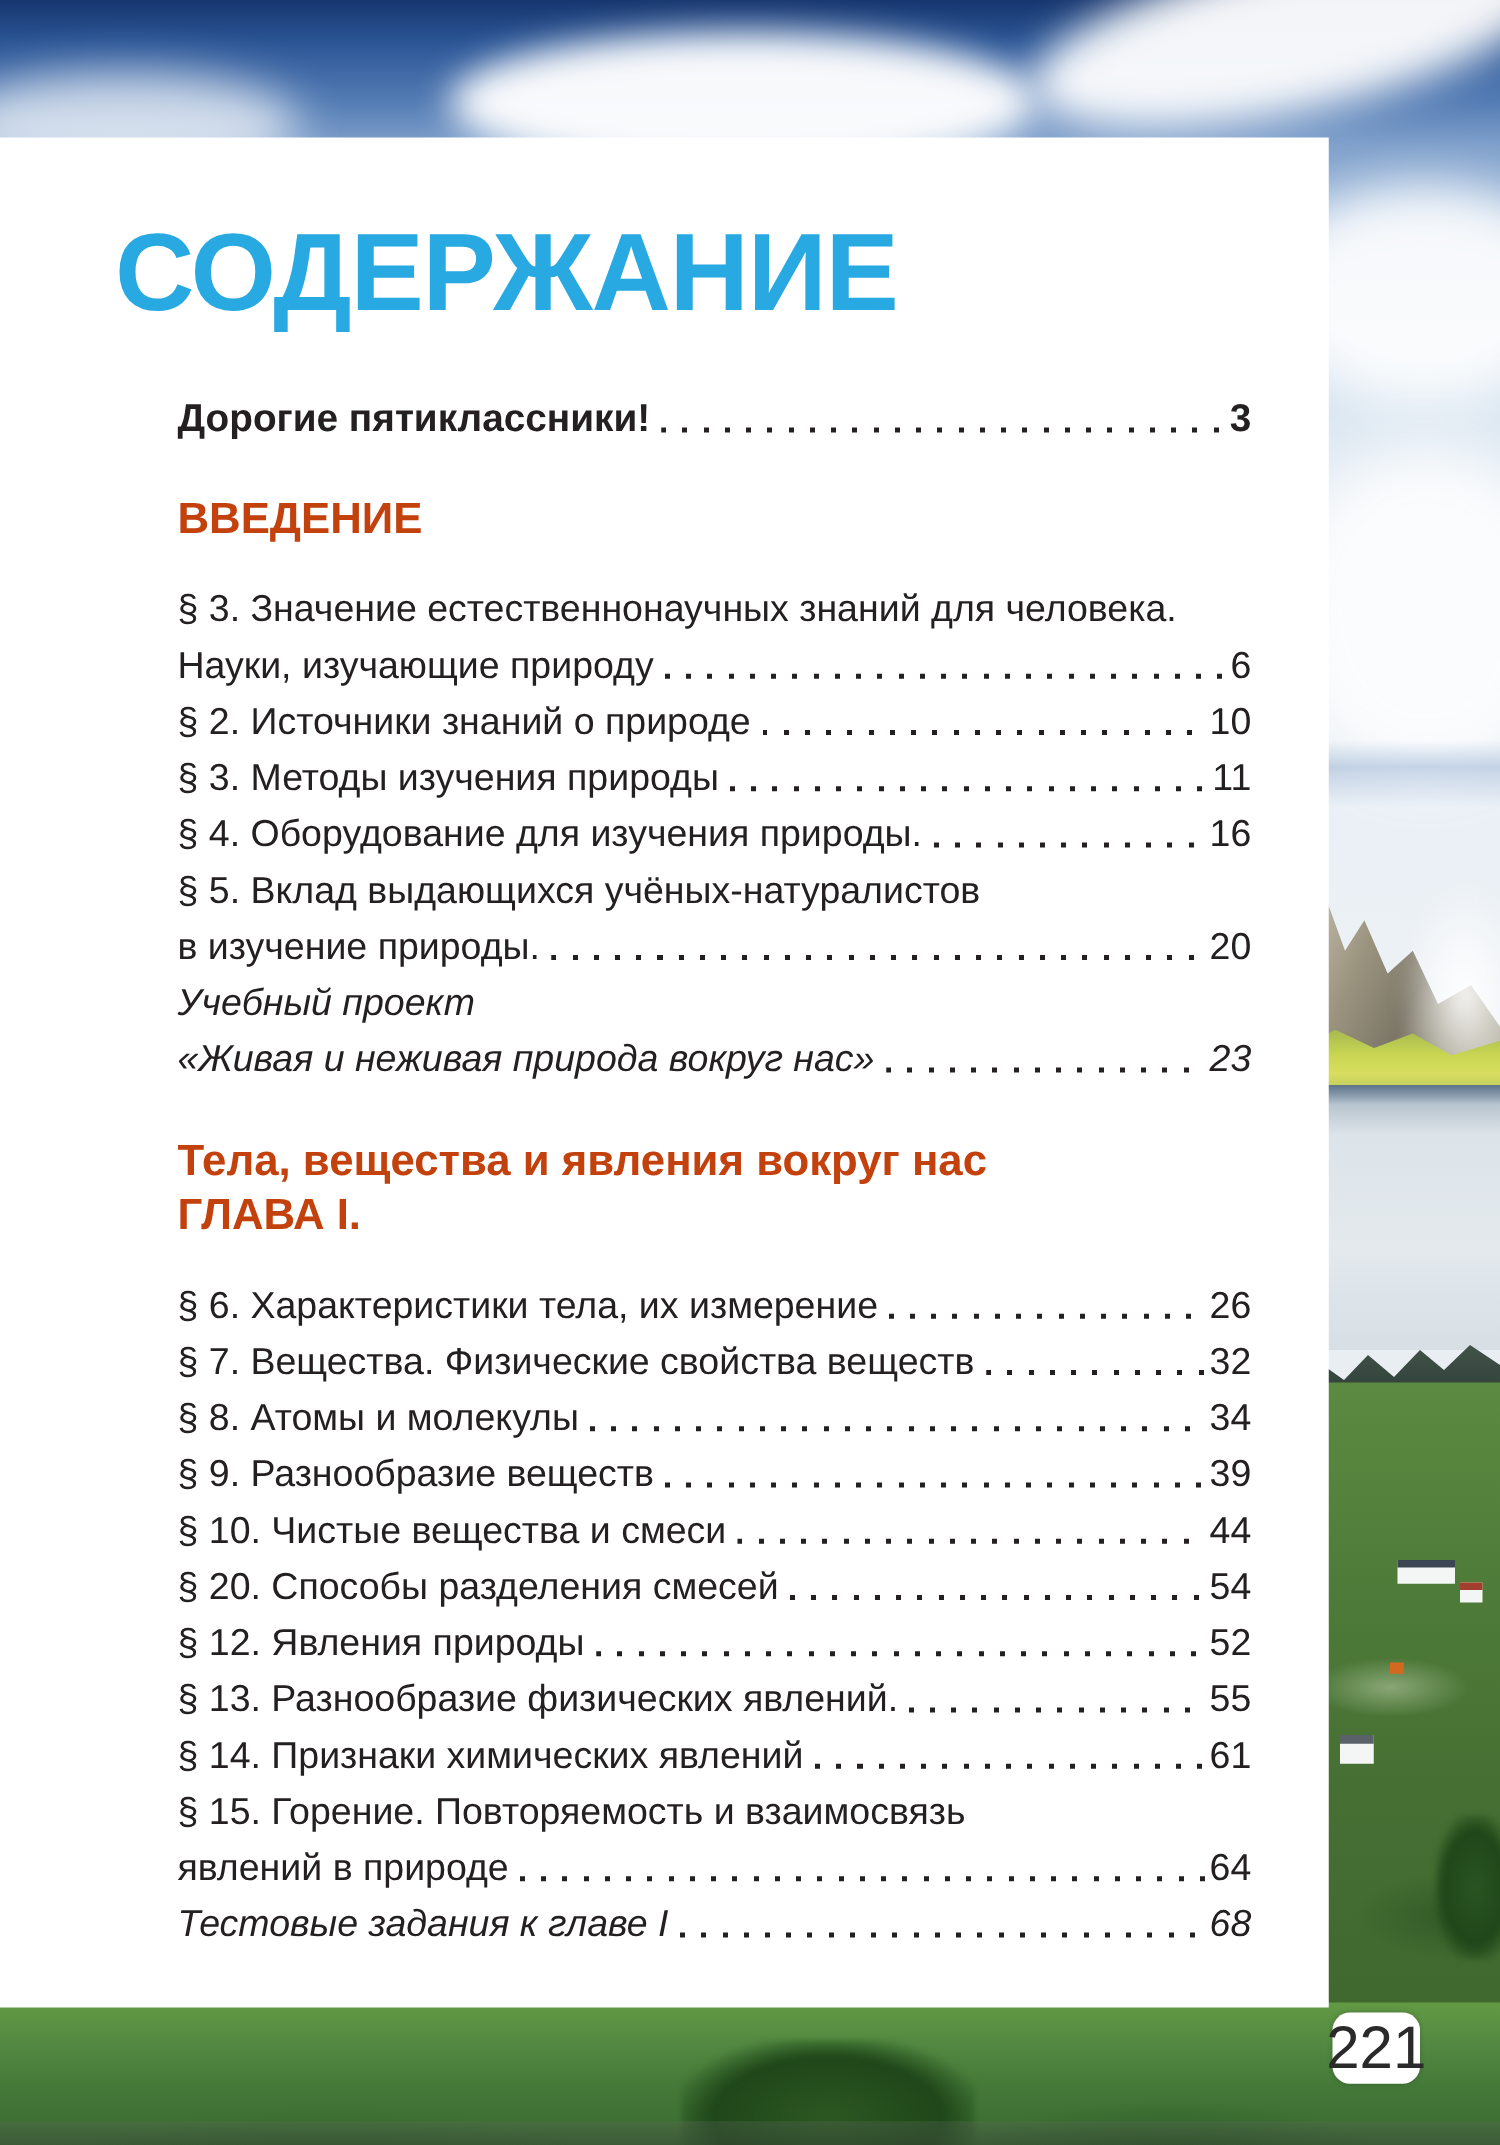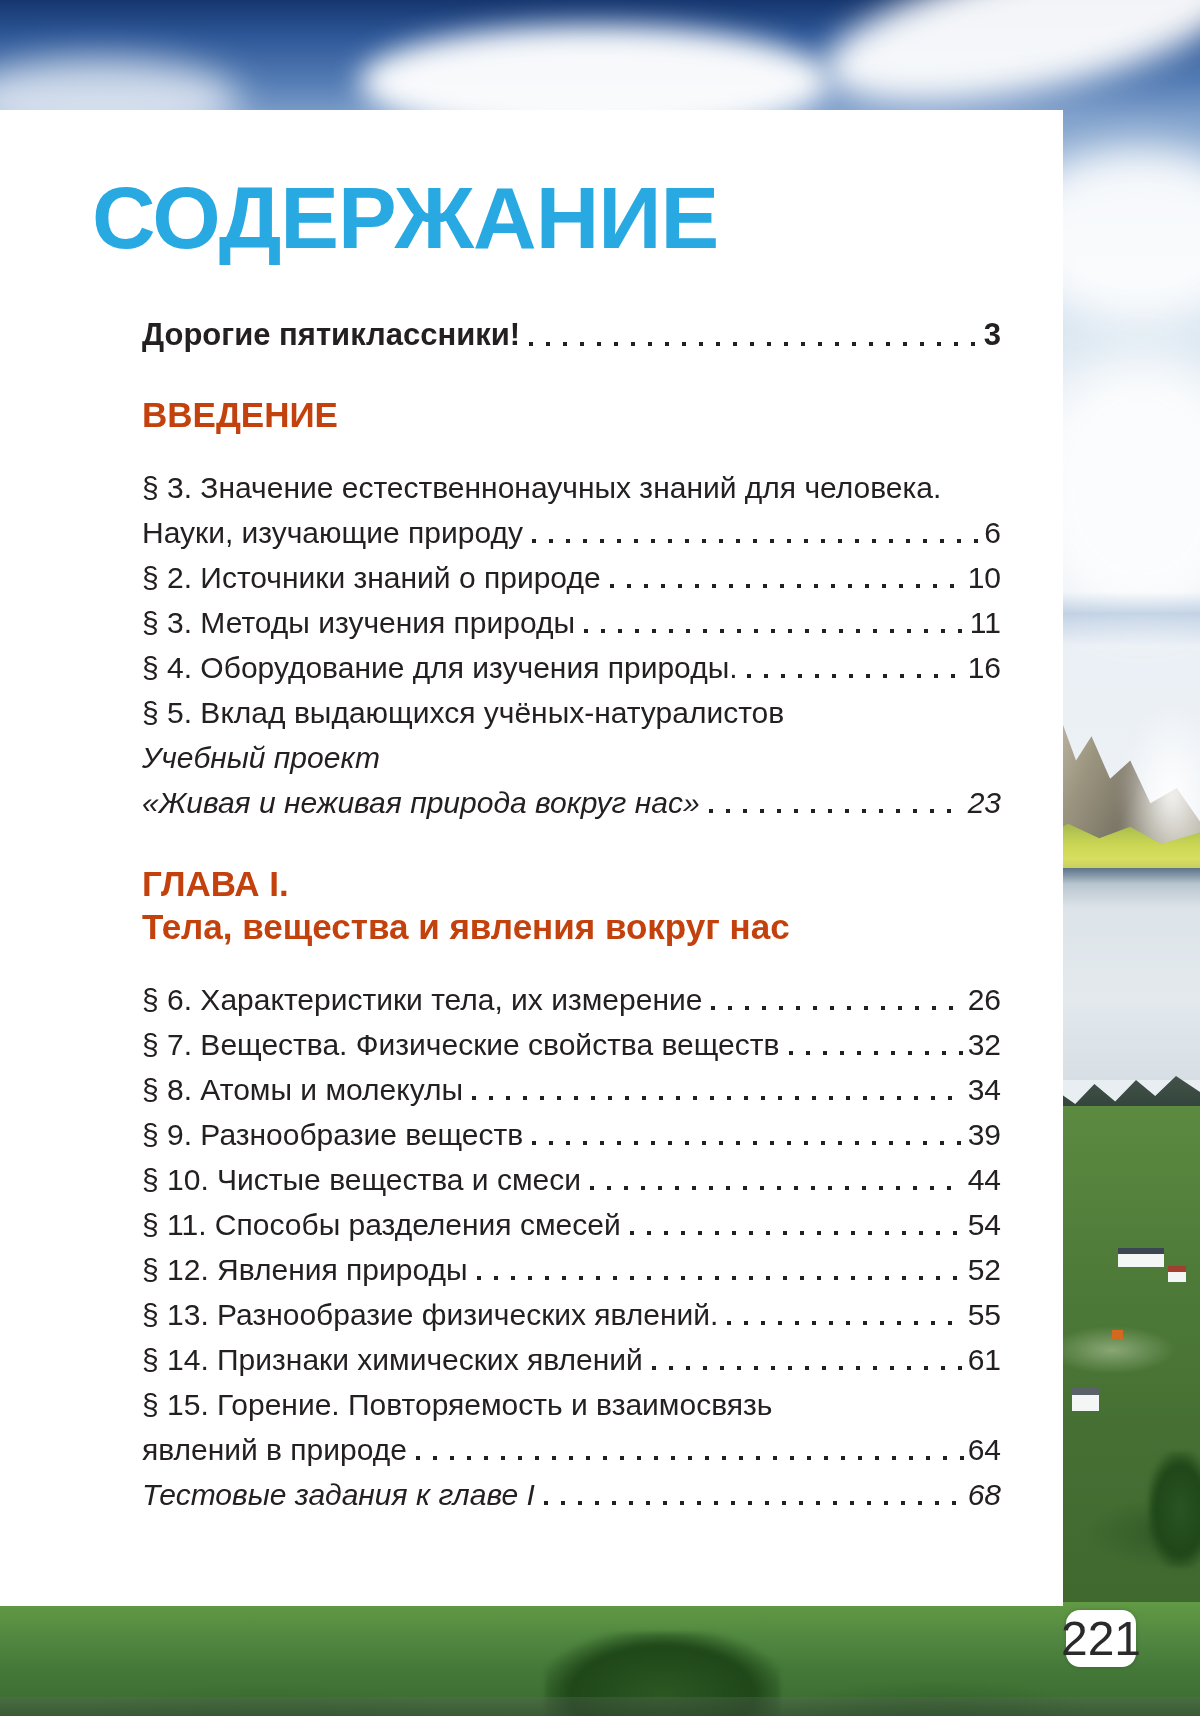--- a/index.html
+++ b/index.html
@@ -191,38 +191,43 @@
     <span class="txt">§ 4. Оборудование для изучения природы.</span>
     <span class="dots"></span>
     <span class="page-num">16</span>
   </div>
 
   <div class="toc-row">
     <span class="txt">§ 5. Вклад выдающихся учёных-натуралистов</span>
 
   </div>
 
+  <div class="toc-row">
+    <span class="txt">в изучение природы.</span>
+    <span class="dots"></span>
+    <span class="page-num">20</span>
+  </div>
 
   <div class="toc-row italic">
     <span class="txt">Учебный проект</span>
 
   </div>
 
   <div class="toc-row italic">
     <span class="txt">«Живая и неживая природа вокруг нас»</span>
     <span class="dots"></span>
     <span class="page-num">23</span>
   </div>
 </div>
   </section>
 
   <section class="toc-section">
     <h2 class="sec-heading">
+              <div>Тела, вещества и явления вокруг нас</div>
               <div>ГЛАВА I.</div>
-              <div>Тела, вещества и явления вокруг нас</div>
             </h2>
     <div class="sec-rows">
   <div class="toc-row">
     <span class="txt">§ 6. Характеристики тела, их измерение</span>
     <span class="dots"></span>
     <span class="page-num">26</span>
   </div>
 
   <div class="toc-row">
     <span class="txt">§ 7. Вещества. Физические свойства веществ</span>
@@ -242,21 +247,21 @@
     <span class="page-num">39</span>
   </div>
 
   <div class="toc-row">
     <span class="txt">§ 10. Чистые вещества и смеси</span>
     <span class="dots"></span>
     <span class="page-num">44</span>
   </div>
 
   <div class="toc-row">
-    <span class="txt">§ 11. Способы разделения смесей</span>
+    <span class="txt">§ 20. Способы разделения смесей</span>
     <span class="dots"></span>
     <span class="page-num">54</span>
   </div>
 
   <div class="toc-row">
     <span class="txt">§ 12. Явления природы</span>
     <span class="dots"></span>
     <span class="page-num">52</span>
   </div>
 

